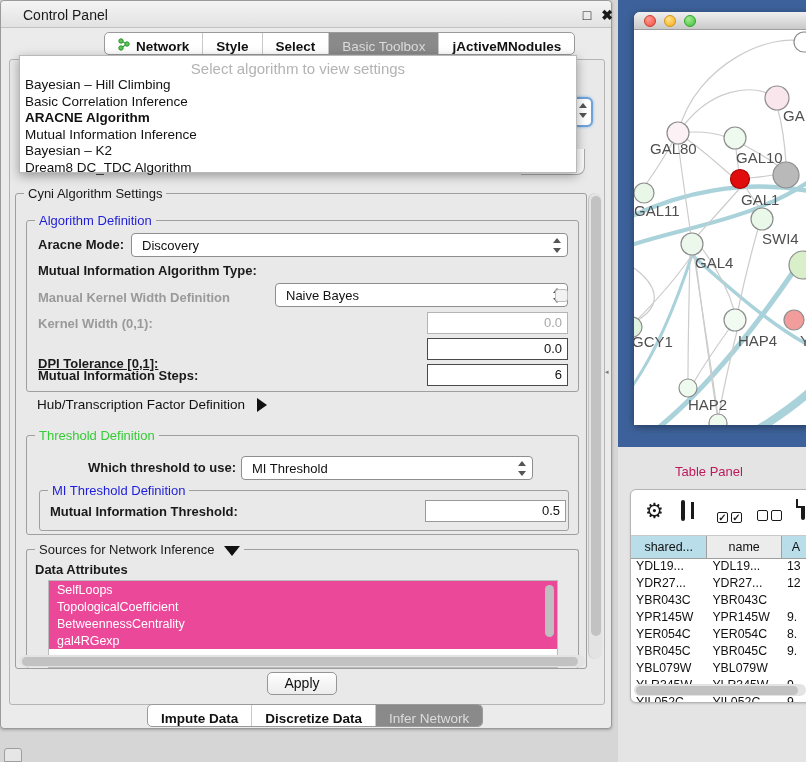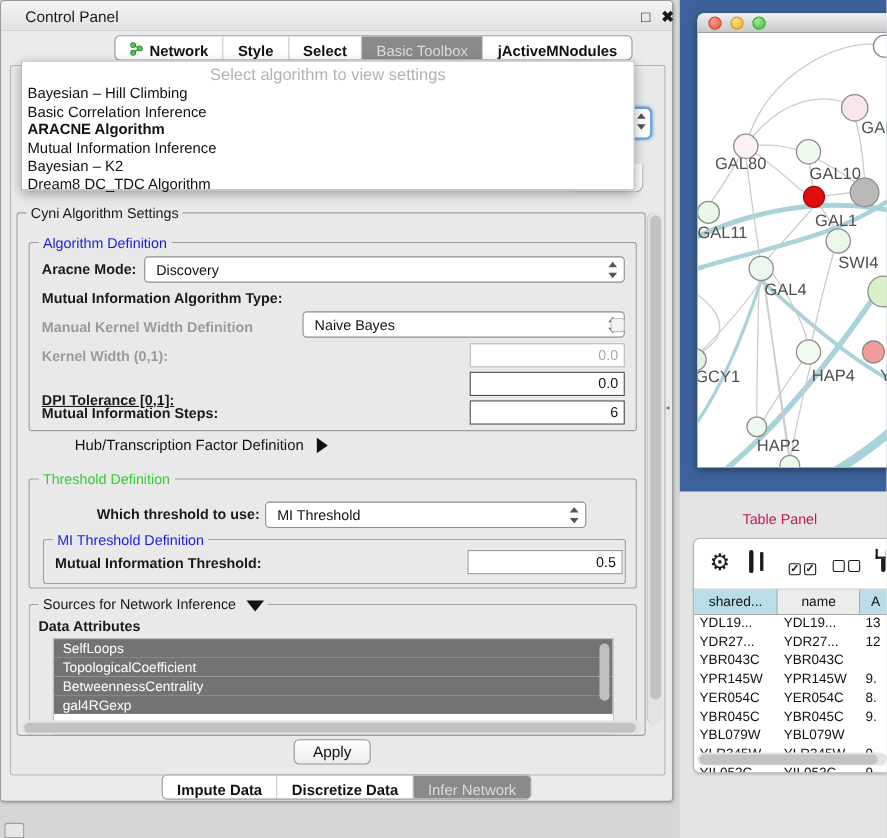--- a/index.html
+++ b/index.html
@@ -66,21 +66,21 @@
   .tfield.dis { border:1px solid #b5b5b5; color:#a8a8a8; }
 
   .checkbox { width:13px; height:13px; border:1px solid #bdbdbd; border-radius:3px; background:#f2f2f2; }
 
   .tri-right { display:inline-block; width:0; height:0; border-top:7px solid transparent;
     border-bottom:7px solid transparent; border-left:10px solid #111; vertical-align:middle; }
   .tri-down { display:inline-block; width:0; height:0; border-left:8px solid transparent;
     border-right:8px solid transparent; border-top:10px solid #111; vertical-align:middle; }
 
   .attr-list { background:#fff; border:1px solid #bbb; overflow:hidden; }
-  .attr-item { background:#737373; color:#fff; font-size:12.5px; padding:1.5px 0 1.5px 8px; }
+  .attr-item { background:#ec4899; color:#fff; font-size:12.5px; padding:1.5px 0 1.5px 8px; }
   .list-vscroll { position:absolute; right:3px; top:4px; width:9px; height:52px;
     background:#bfbfbf; border-radius:5px; }
 
   .vscroll-track { background:#e3e3e3; border-left:1px solid #c5c5c5; border-radius:7px; }
   .vscroll-thumb { position:absolute; left:1.5px; width:10px; background:#c2c2c2; border-radius:6px; }
   .hscroll-track { background:#e3e3e3; border-radius:7px; }
   .hscroll-thumb { position:absolute; top:1.5px; height:9px; background:#c2c2c2; border-radius:6px; }
 
   .apply-btn { background:linear-gradient(#ffffff,#ececec); border:1px solid #969696;
     border-radius:5px; font-size:14px; color:#111; width:70px; height:23px; text-align:center;
@@ -206,21 +206,21 @@
       <div class="abs lbl dis" style="left:11px; top:95px;">Kernel Width (0,1):</div>
       <div class="abs tfield dis" style="left:400px; top:91px; width:141px;">0.0</div>
 
       <div class="abs lbl" style="left:11px; top:135px;text-decoration:underline;">DPI Tolerance [0,1]:</div>
       <div class="abs tfield" style="left:400px; top:117px; width:141px;">0.0</div>
 
       <div class="abs lbl" style="left:11px; top:147px;">Mutual Information Steps:</div>
       <div class="abs tfield" style="left:400px; top:143px; width:141px;">6</div>
     </div>
 
-    <div class="abs" style="left:21px; top:203px; font-size:13.5px; color:#111;margin-left:31px;">
+    <div class="abs" style="left:21px; top:203px; font-size:13.5px; color:#111;">
       <span>Hub/Transcription Factor Definition</span>
       <span class="tri-right" style="margin-left:8px;"></span>
     </div>
 
     <div class="abs groupbox" style="left:10px; top:241px; width:553px; height:100px;">
       <span class="legend green">Threshold Definition</span>
 
       <div class="abs lbl" style="left:61px; top:24px;">Which threshold to use:</div>
       <div class="abs combo" style="left:214px; top:20px; width:292px;">
         <span>MI Threshold</span>

